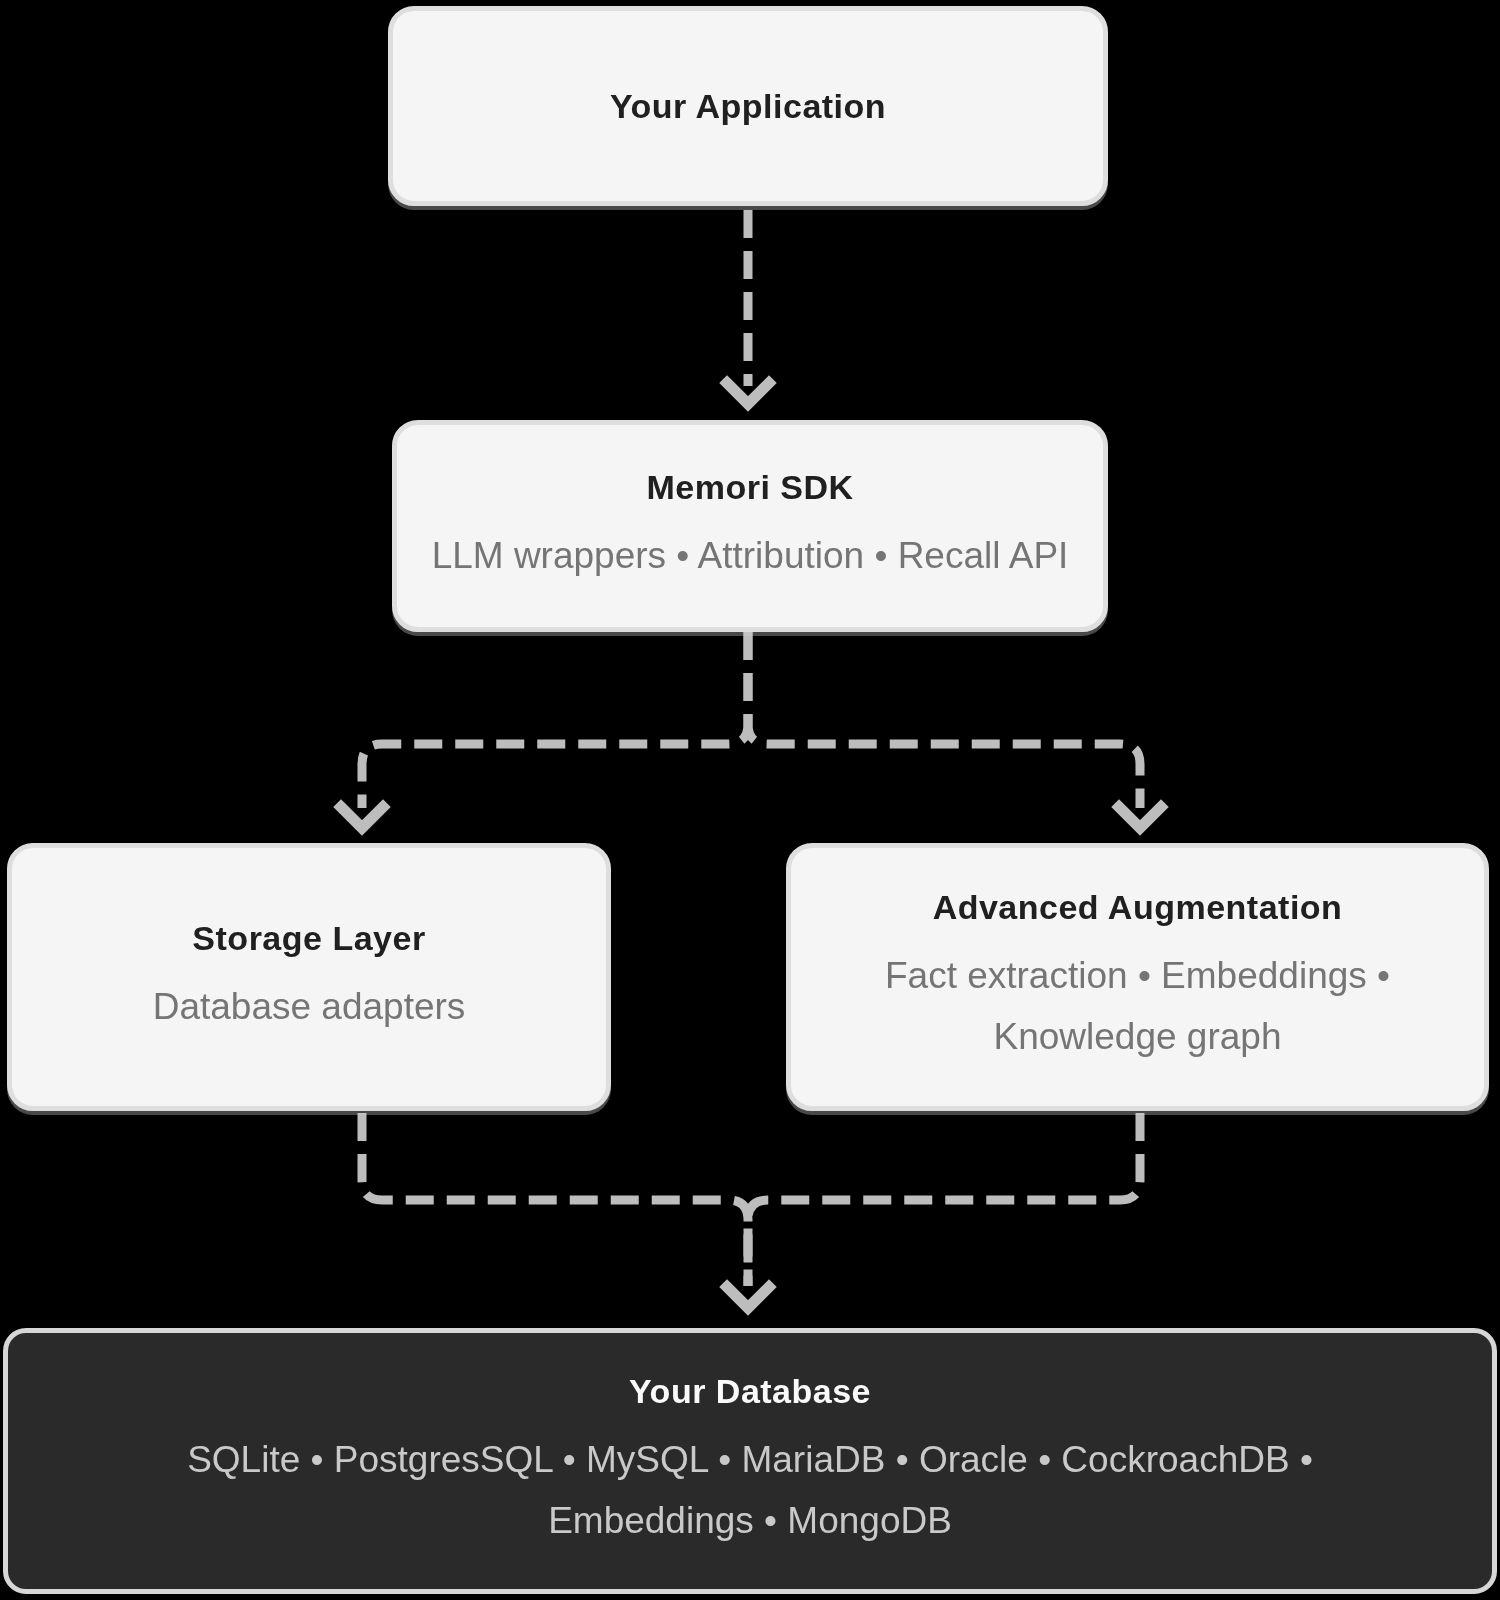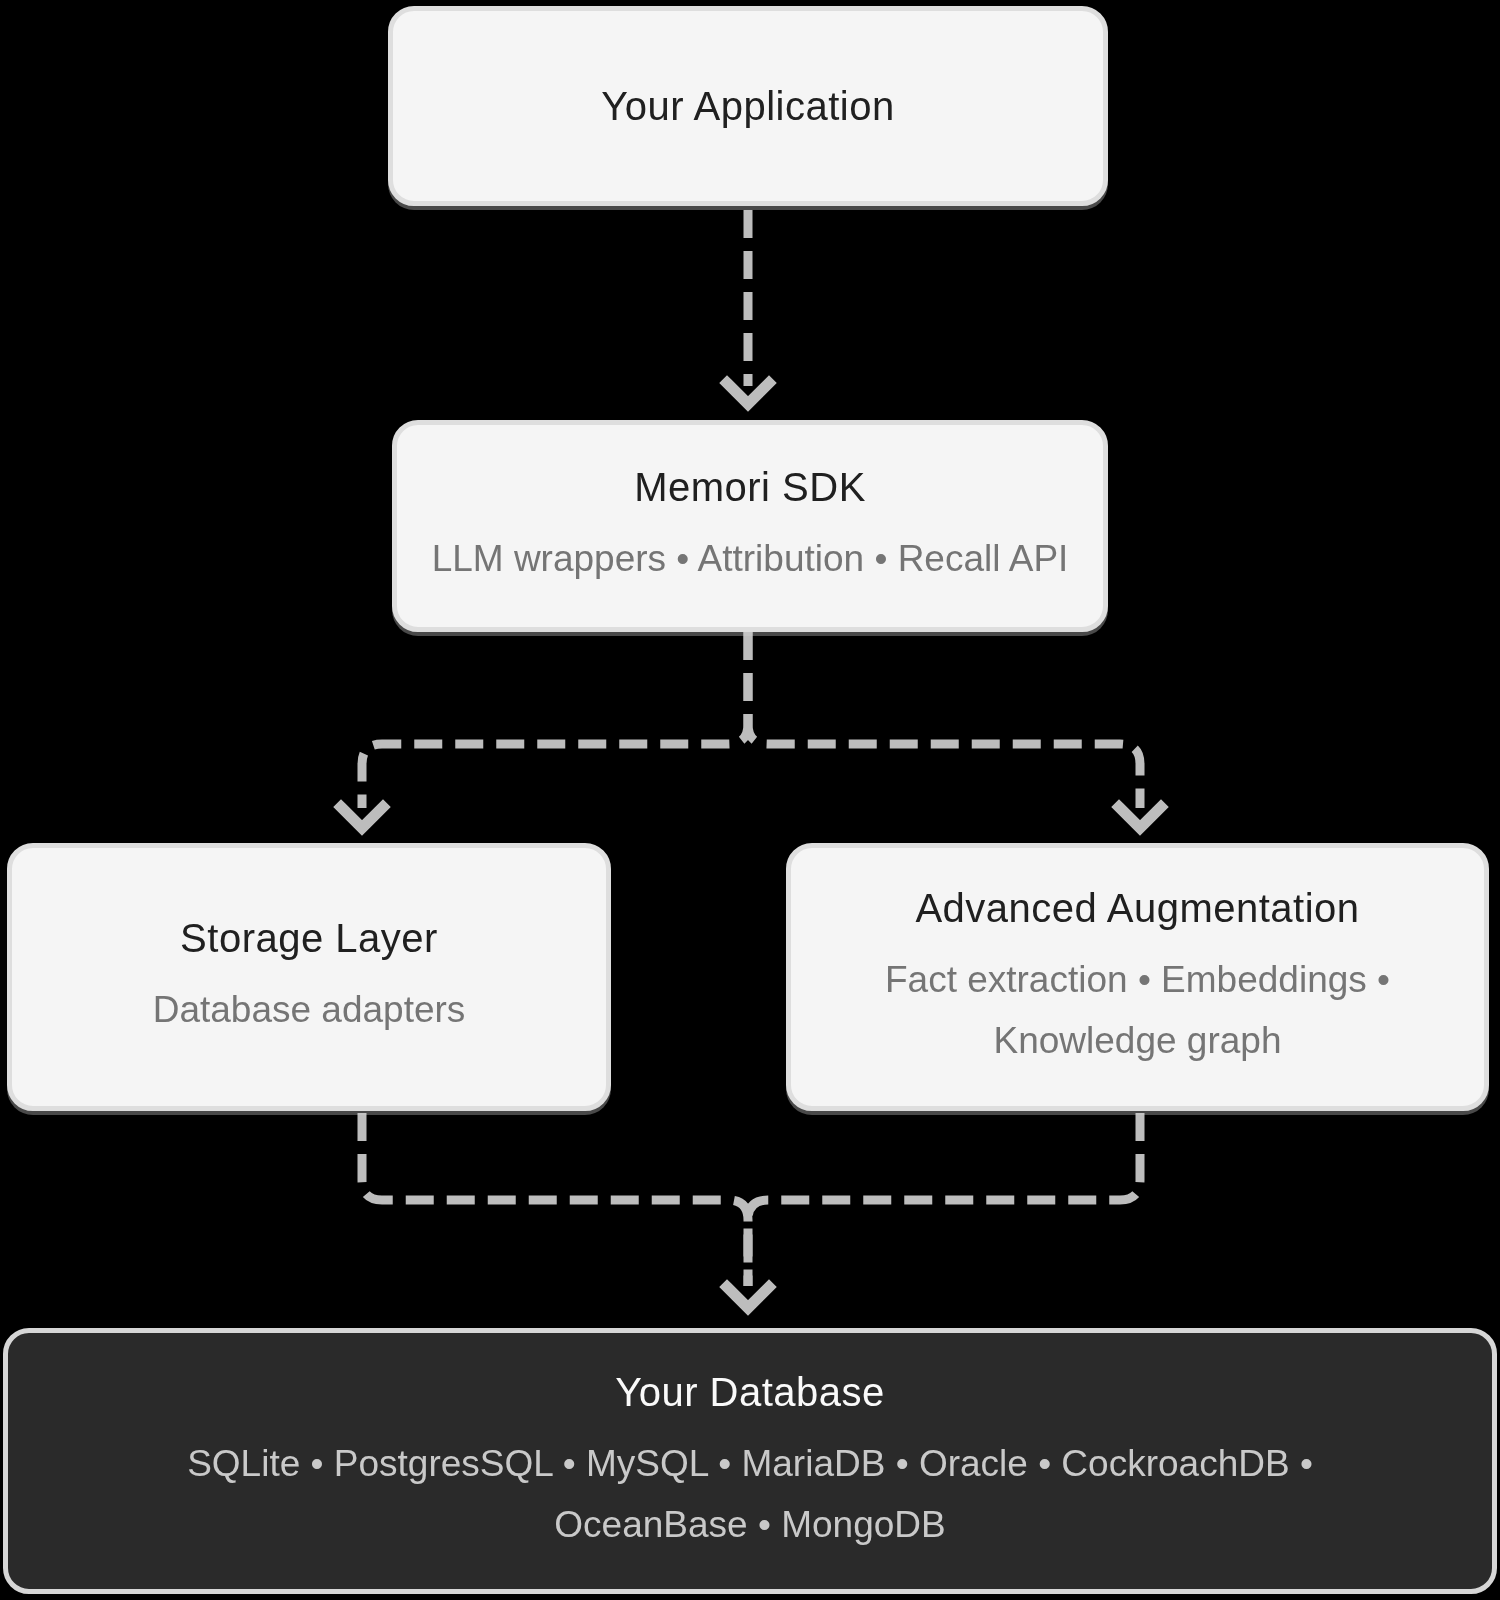--- a/index.html
+++ b/index.html
@@ -37,22 +37,22 @@
   .node.light {
     background: #f5f5f5;
     border: 5px solid #dedede;
     box-shadow: 0 4px 0 rgba(210,210,210,0.35);
   }
   .node.dark {
     background: #2a2a2a;
     border: 5px solid #d6d6d6;
   }
   .node-title {
-    font-size: 40px;
-    font-weight: 400;
+    font-size: 34px;
+    font-weight: 700;
     color: #202020;
     line-height: 1.25;
     letter-spacing: 0.5px;
   }
   .node.dark .node-title {
     color: #fafafa;
   }
   .node-sub {
     margin-top: 16px;
     font-size: 37px;
@@ -63,21 +63,21 @@
     color: #c9c9c9;
   }
   .sub-line {
     display: block;
     line-height: 1.66;
   }
   #node-app      { left: 388px; top: 6px;    width: 720px;  height: 200px; }
   #node-sdk      { left: 392px; top: 420px;  width: 716px;  height: 212px; }
   #node-storage  { left: 7px;   top: 843px;  width: 604px;  height: 268px; }
   #node-augment  { left: 786px; top: 843px;  width: 703px;  height: 268px; }
-  #node-db       { left: 3px;   top: 1328px; width: 1494px; height: 266px; }
+  #node-db       { left: 3px;   top: 1328px; width: 1494px; height: 266px; border-radius: 23px; }
 
   .dashed-path {
     fill: none;
     stroke: #bdbdbd;
     stroke-width: 9;
     stroke-dasharray: 28 13;
   }
   .arrowhead {
     fill: none;
     stroke: #bdbdbd;
@@ -131,17 +131,17 @@
     <div class="node-sub">
       <span class="sub-line">Fact extraction • Embeddings •</span>
       <span class="sub-line">Knowledge graph</span>
     </div>
   </div>
 
   <div id="node-db" class="node dark">
     <div class="node-title">Your Database</div>
     <div class="node-sub">
       <span class="sub-line">SQLite • PostgresSQL • MySQL • MariaDB • Oracle • CockroachDB •</span>
-      <span class="sub-line">OceanBase • MongoDB</span>
+      <span class="sub-line">Embeddings • MongoDB</span>
     </div>
   </div>
 
 </div>
 
 </body></html>

